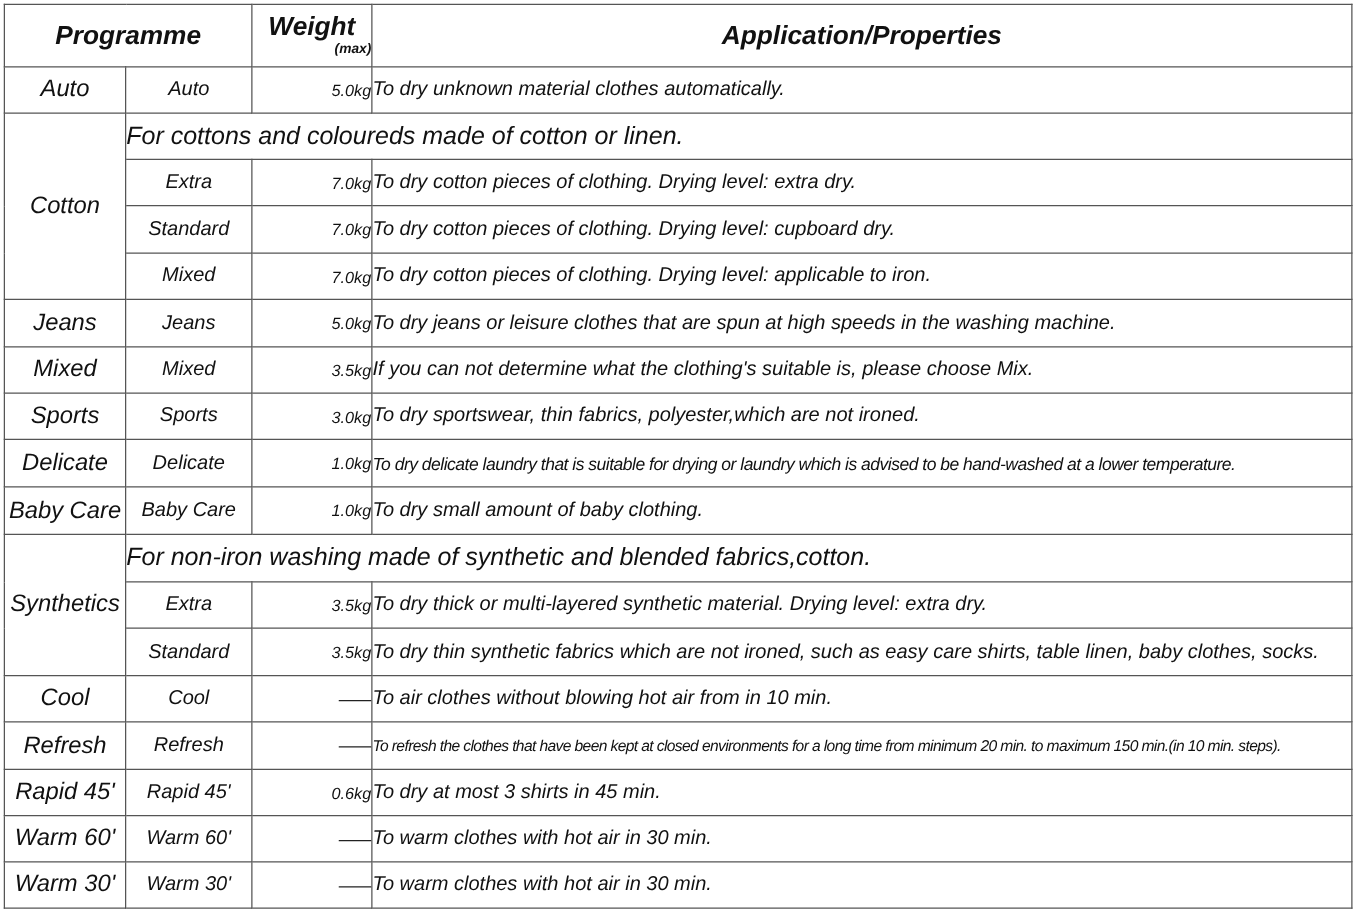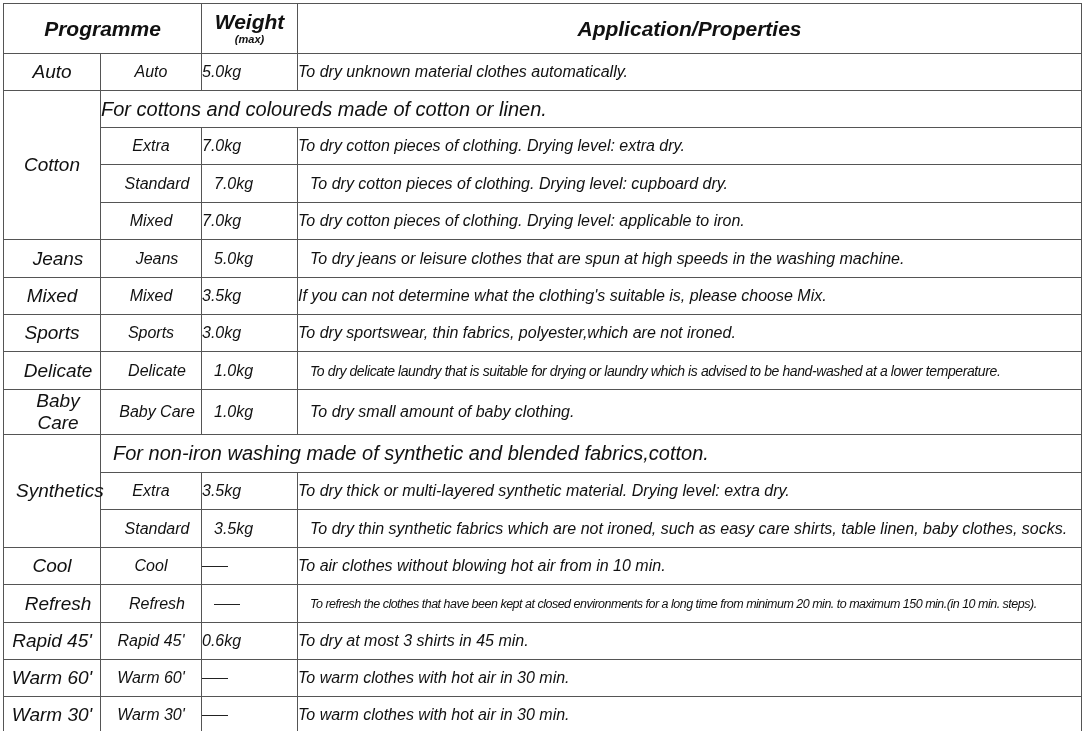--- a/index.html
+++ b/index.html
@@ -1,32 +1,32 @@
 <!DOCTYPE html>
 <html><head>
 <meta charset="utf-8">
 <style>
   html, body { margin:0; padding:0; background:#ffffff; }
   body { width:1086px; height:731px; position:relative; overflow:hidden; font-family:"Liberation Sans", sans-serif; color:#111; }
   table.prog { position:absolute; left:3px; top:3px; border-collapse:collapse; table-layout:fixed; width:1078px;font-style:italic; }
   table.prog td, table.prog th { border:1px solid #555; padding:0; vertical-align:middle; }
   col.c1 { width:97px; } col.c2 { width:101px; } col.c3 { width:96px; } col.c4 { width:784px; }
   th { font-weight:bold; font-size:21px; text-align:center; height:49px; }
-  th .sub { display:block; font-size:11px; font-weight:bold; margin-top:1px; }
+  th .sub { display:block; font-size:11px; font-weight:bold; margin-top:1px;text-align:right; }
   th .w { display:block; line-height:20px; }
   td.prog-name { font-size:19px; text-align:center; }
   td.sub-name { font-size:16px; text-align:center; }
-  td.weight { font-size:16px; text-align:left; }
+  td.weight { font-size:13px; text-align:right; }
   td.desc { font-size:16px; padding-left:6px; white-space:nowrap; }
   td.desc.narrow { font-size:14px; letter-spacing:-0.4px; }
   td.desc.narrow2 { font-size:12.5px; letter-spacing:-0.5px; }
   td.note { font-size:20px; padding-left:18px; white-space:nowrap; }
   .dash { display:inline-block; width:26px; border-top:1.5px solid #222; vertical-align:middle; }
   tr.r37 td { height:36px; }
-  tr.r38 td { height:37px;padding-left:12px; }
+  tr.r38 td { height:37px; }
 </style>
 </head>
 <body>
 
 <table class="prog">
   <colgroup>
       <col class="c1">
       <col class="c2">
       <col class="c3">
       <col class="c4">

